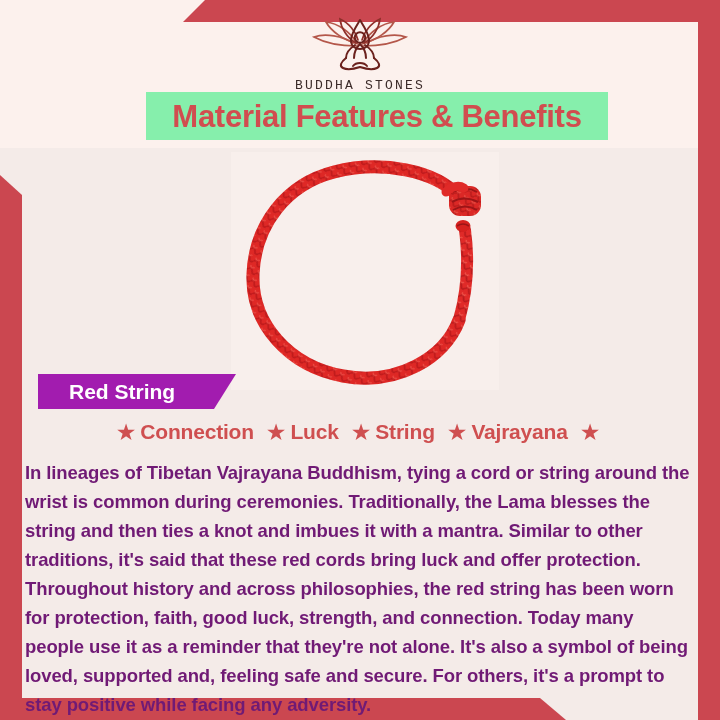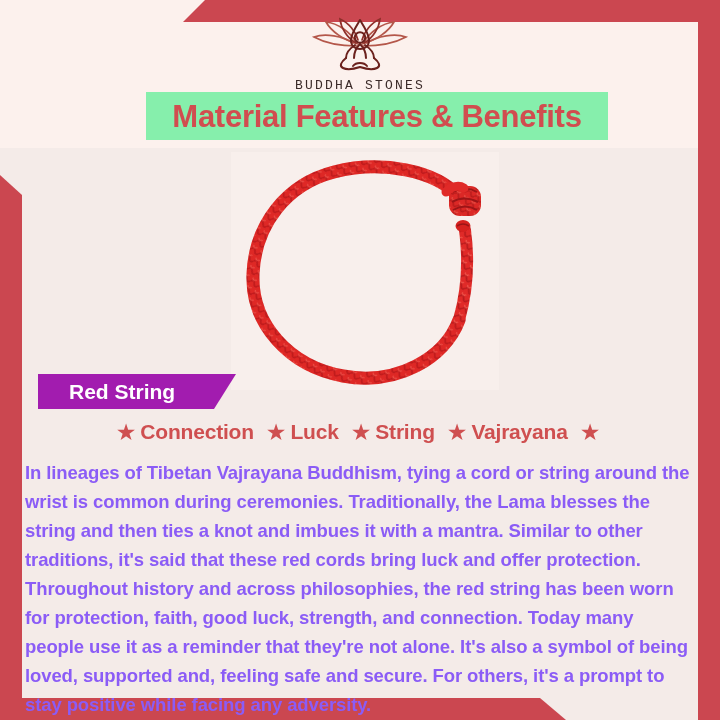--- a/index.html
+++ b/index.html
@@ -154,21 +154,21 @@
     font-size: 21px;
     font-weight: 700;
     letter-spacing: -0.2px;
   }
 
   
   .body-copy {
     position: absolute;
     left: 25px; top: 458px;
     width: 670px;
-    color: #8b5cf6;
+    color: #701a75;
     font-size: 18.5px;
     line-height: 29px;
     font-weight: 600;
     text-align: left;
     letter-spacing: -0.1px;
   }
 </style>
 </head>
 <body>
 

